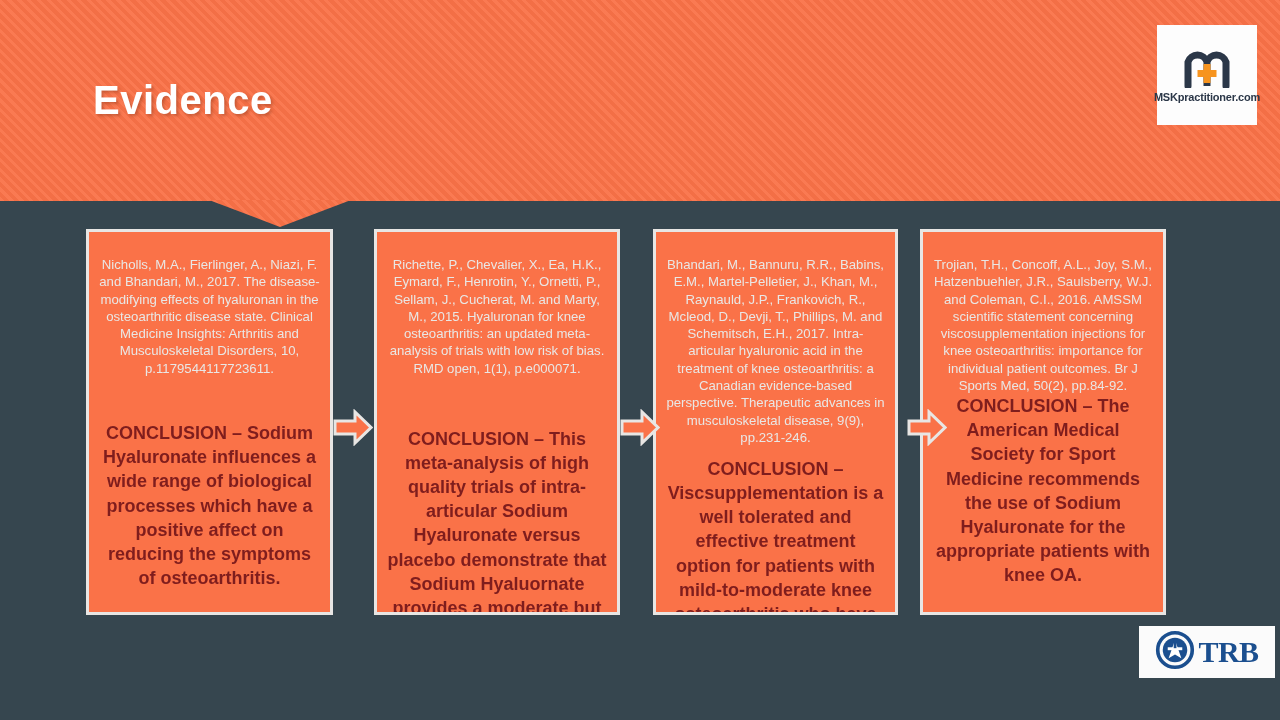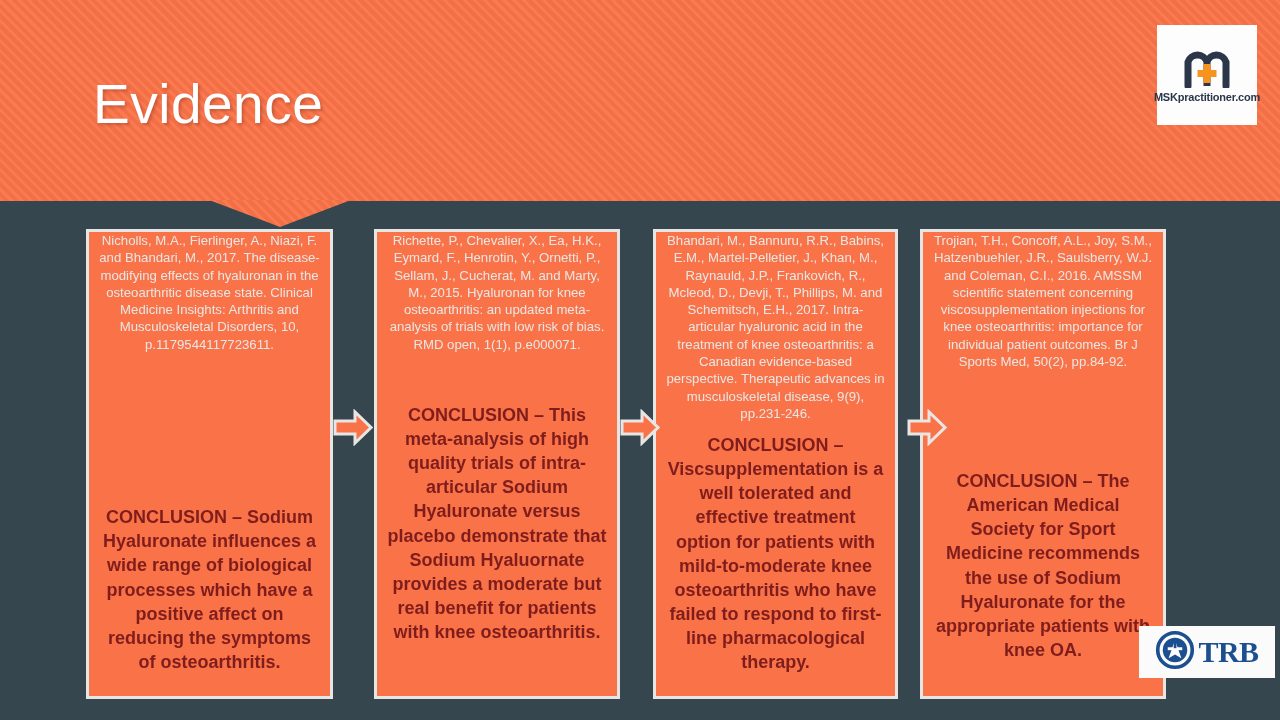--- a/index.html
+++ b/index.html
@@ -46,23 +46,23 @@
       rgba(255, 255, 255, 0.055) 3px,
       rgba(0, 0, 0, 0.028) 3px,
       rgba(0, 0, 0, 0.028) 7px
     );
     clip-path: polygon(0 0, 100% 0, 50% 100%);
   }
 
   #page-title {
     position: absolute;
     left: 93px;
-    top: 72px;
-    font-size: 55px;
-    font-weight: normal;
+    top: 78px;
+    font-size: 40px;
+    font-weight: bold;
     color: #ffffff;
     letter-spacing: 0.5px;
     text-shadow: 2px 2px 3px rgba(120, 45, 20, 0.35);
     white-space: nowrap;
   }
 
   
   #msk-logo {
     position: absolute;
     left: 1157px;
@@ -86,25 +86,25 @@
     font-weight: bold;
     color: #2b3748;
     letter-spacing: -0.2px;
     white-space: nowrap;
   }
 
   
   .card {
     position: absolute;
     top: 229px;
-    height: 470px;
+    height: 386px;
     background: #fa7248;
     border: 3px solid #e8e6e4;
     box-sizing: border-box;
-    padding: 0 10px 10px 10px;
+    padding: 24px 10px 10px 10px;
     display: flex;
     flex-direction: column;
     text-align: center;
     overflow: hidden;
   }
   #card-0 { left: 86px;  width: 247px; }
   #card-1 { left: 374px; width: 246px; text-align: center; }
   #card-2 { left: 653px; width: 245px; align-items: center; }
   #card-3 { left: 920px; width: 246px; }
 

